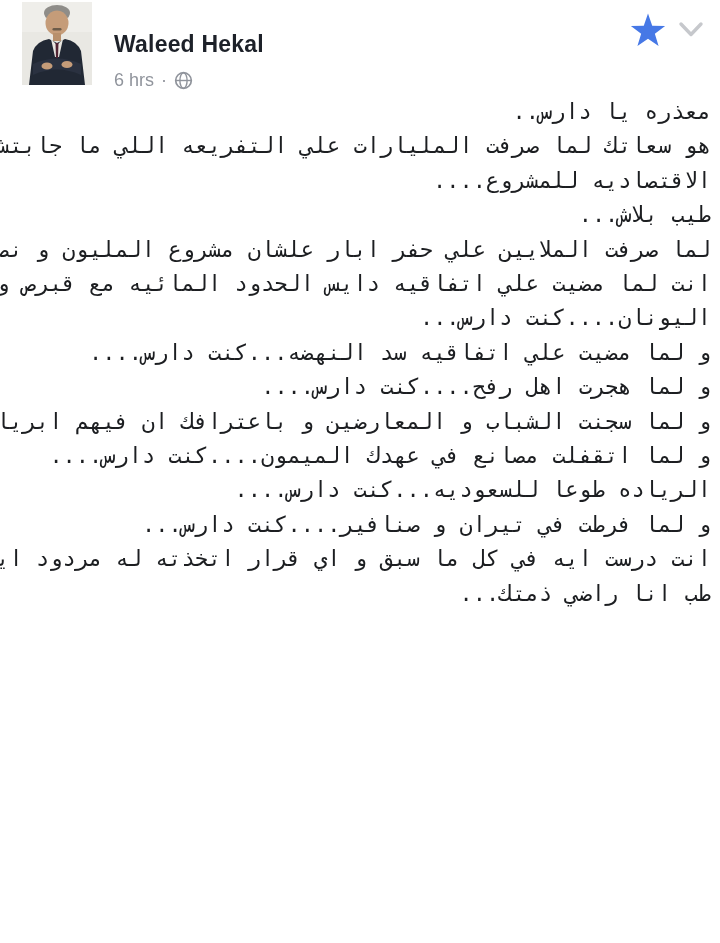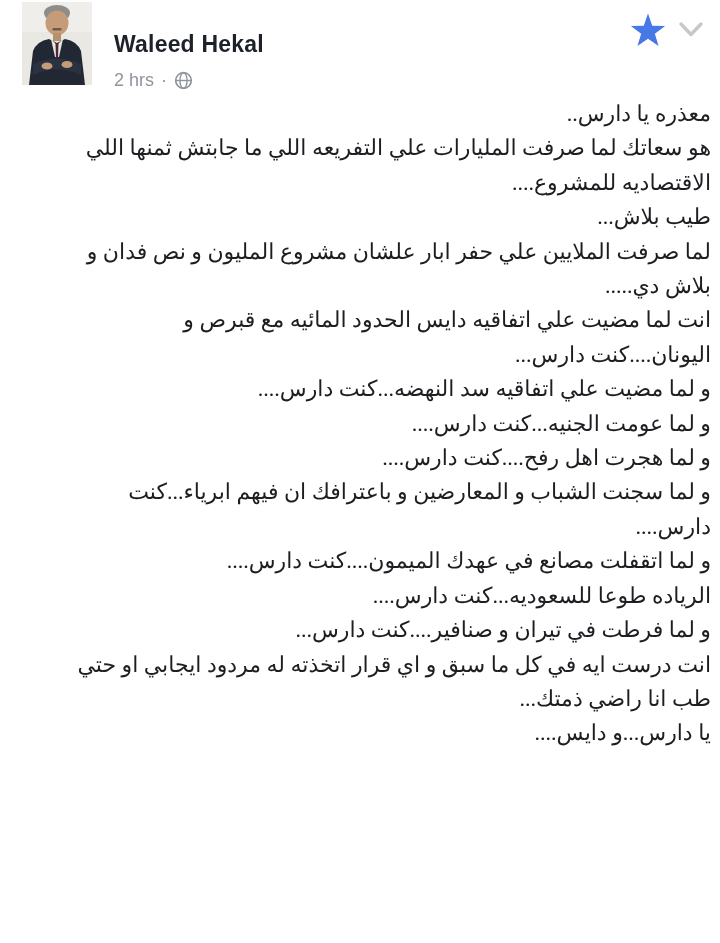--- a/index.html
+++ b/index.html
@@ -66,21 +66,21 @@
   .star-btn, .chevron-btn { display: inline-flex; cursor: pointer; }
 
   
   .post-body {
     direction: rtl;
     text-align: right;
     padding: 7px 9px 0 6px;
     font-size: 22px;
     line-height: 34.4px;
     color: #1c1e21;
-    font-family: Liberation Serif, serif;
+    font-family: Liberation Mono, monospace;
   }
   .post-body .text-line {
     white-space: nowrap;
   }
 </style>
 </head>
 <body>
 
 <div class="post">
 
@@ -100,21 +100,21 @@
         <path d="M33.5 41 L36.5 41 L36 56 L34 56 Z" fill="#512433"></path>
         <path d="M11 62 Q35 51 59 62 L59 73 Q35 62 11 73 Z" fill="#2a3140"></path>
         <ellipse cx="25" cy="64" rx="5.5" ry="3.6" fill="#c59c79"></ellipse>
         <ellipse cx="45" cy="62.5" rx="5.5" ry="3.6" fill="#c59c79"></ellipse>
       </svg>
     </div>
 
     <div class="header-text">
       <div class="author-name">Waleed Hekal</div>
       <div class="meta-row">
-        <span class="timestamp">2 hrs</span>
+        <span class="timestamp">6 hrs</span>
         <span class="meta-sep">·</span>
         <span class="globe">
           <svg width="19" height="19" viewBox="0 0 19 19" fill="none">
             <circle cx="9.5" cy="9.5" r="7.8" stroke="#90949c" stroke-width="1.7"></circle>
             <ellipse cx="9.5" cy="9.5" rx="3.6" ry="7.8" stroke="#90949c" stroke-width="1.4"></ellipse>
             <line x1="1.7" y1="9.5" x2="17.3" y2="9.5" stroke="#90949c" stroke-width="1.4"></line>
           </svg>
         </span>
       </div>
     </div>
@@ -133,29 +133,25 @@
     </div>
 
   </div>
 
   <div class="post-body">
       <div class="text-line">معذره يا دارس..</div>
       <div class="text-line">هو سعاتك لما صرفت المليارات علي التفريعه اللي ما جابتش ثمنها اللي</div>
       <div class="text-line">الاقتصاديه للمشروع....</div>
       <div class="text-line">طيب بلاش...</div>
       <div class="text-line">لما صرفت الملايين علي حفر ابار علشان مشروع المليون و نص فدان و</div>
-      <div class="text-line">بلاش دي.....</div>
       <div class="text-line">انت لما مضيت علي اتفاقيه دايس الحدود المائيه مع قبرص و</div>
       <div class="text-line">اليونان....كنت دارس...</div>
       <div class="text-line">و لما مضيت علي اتفاقيه سد النهضه...كنت دارس....</div>
-      <div class="text-line">و لما عومت الجنيه...كنت دارس....</div>
       <div class="text-line">و لما هجرت اهل رفح....كنت دارس....</div>
       <div class="text-line">و لما سجنت الشباب و المعارضين و باعترافك ان فيهم ابرياء...كنت</div>
-      <div class="text-line">دارس....</div>
       <div class="text-line">و لما اتقفلت مصانع في عهدك الميمون....كنت دارس....</div>
       <div class="text-line">الرياده طوعا للسعوديه...كنت دارس....</div>
       <div class="text-line">و لما فرطت في تيران و صنافير....كنت دارس...</div>
       <div class="text-line">انت درست ايه في كل ما سبق و اي قرار اتخذته له مردود ايجابي او حتي</div>
       <div class="text-line">طب انا راضي ذمتك...</div>
-      <div class="text-line">يا دارس...و دايس....</div>
     </div>
 
 </div>
 
 </body></html>

